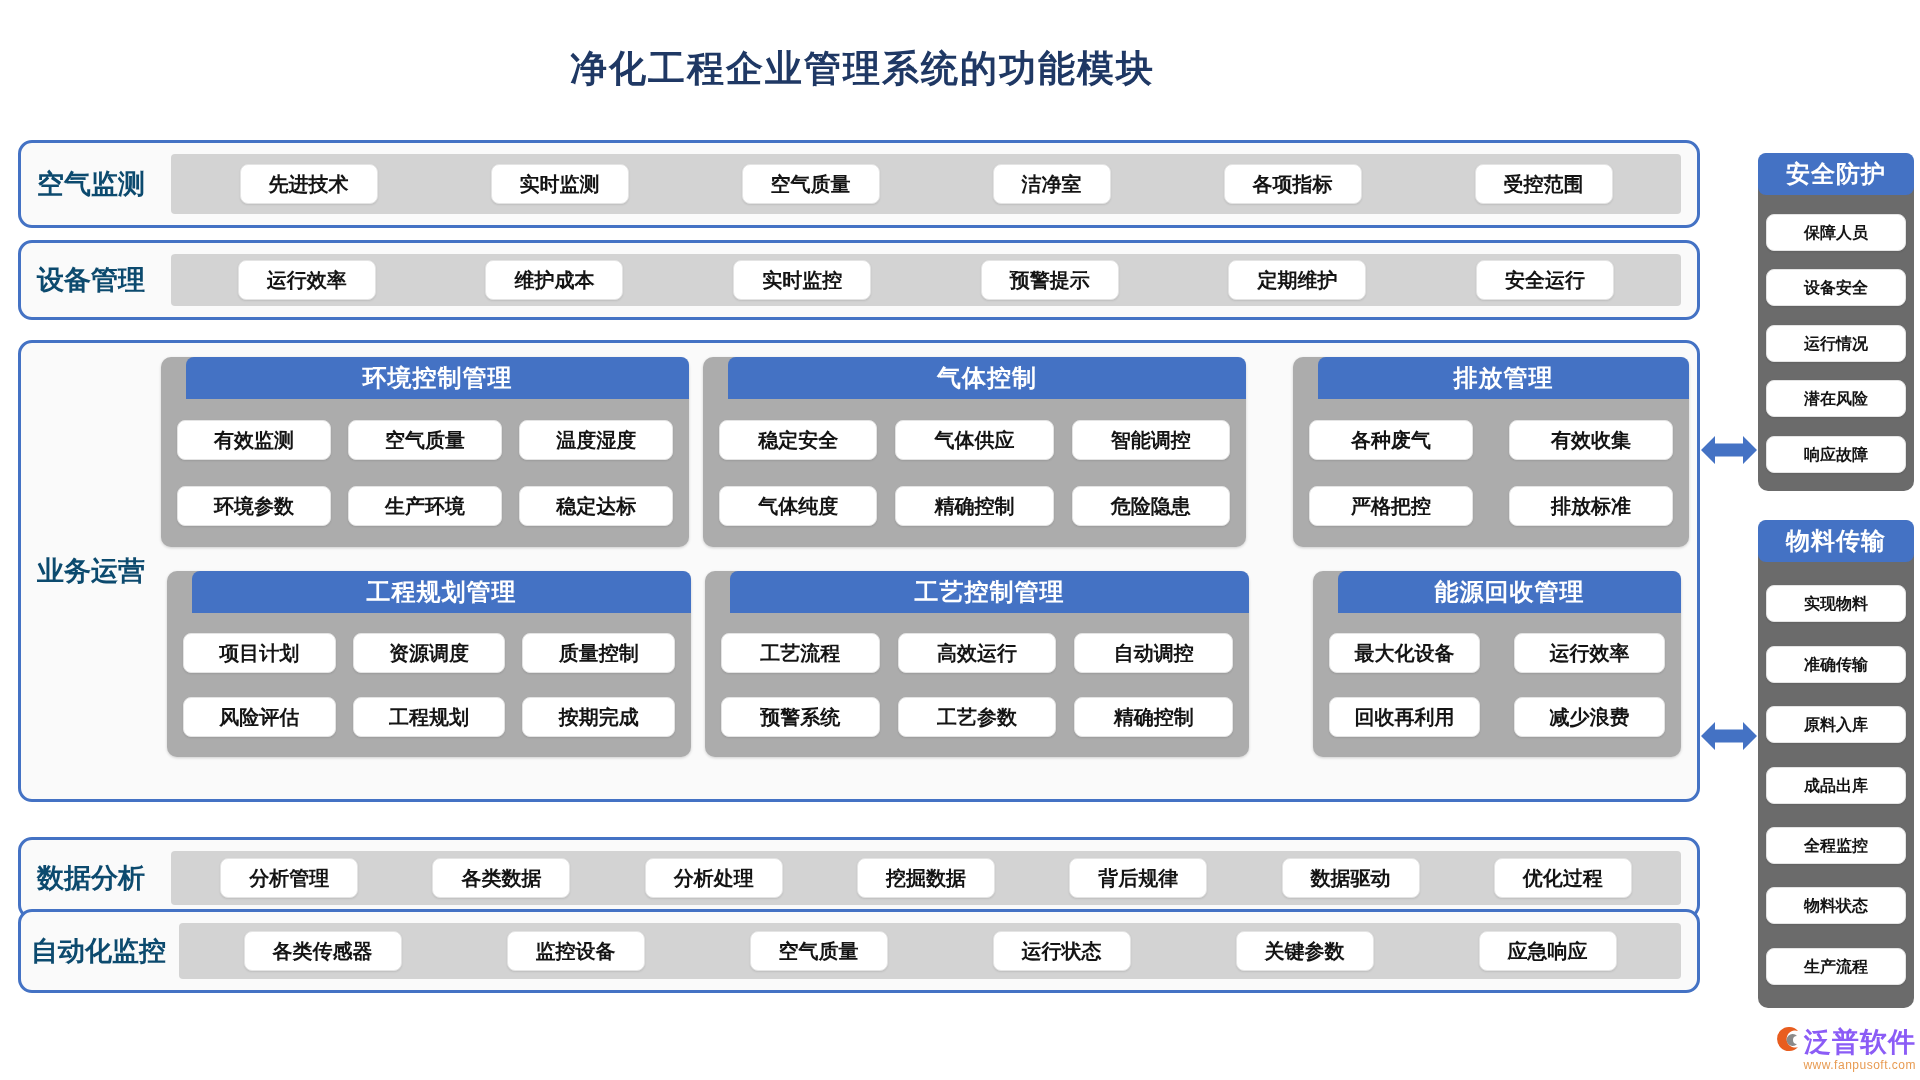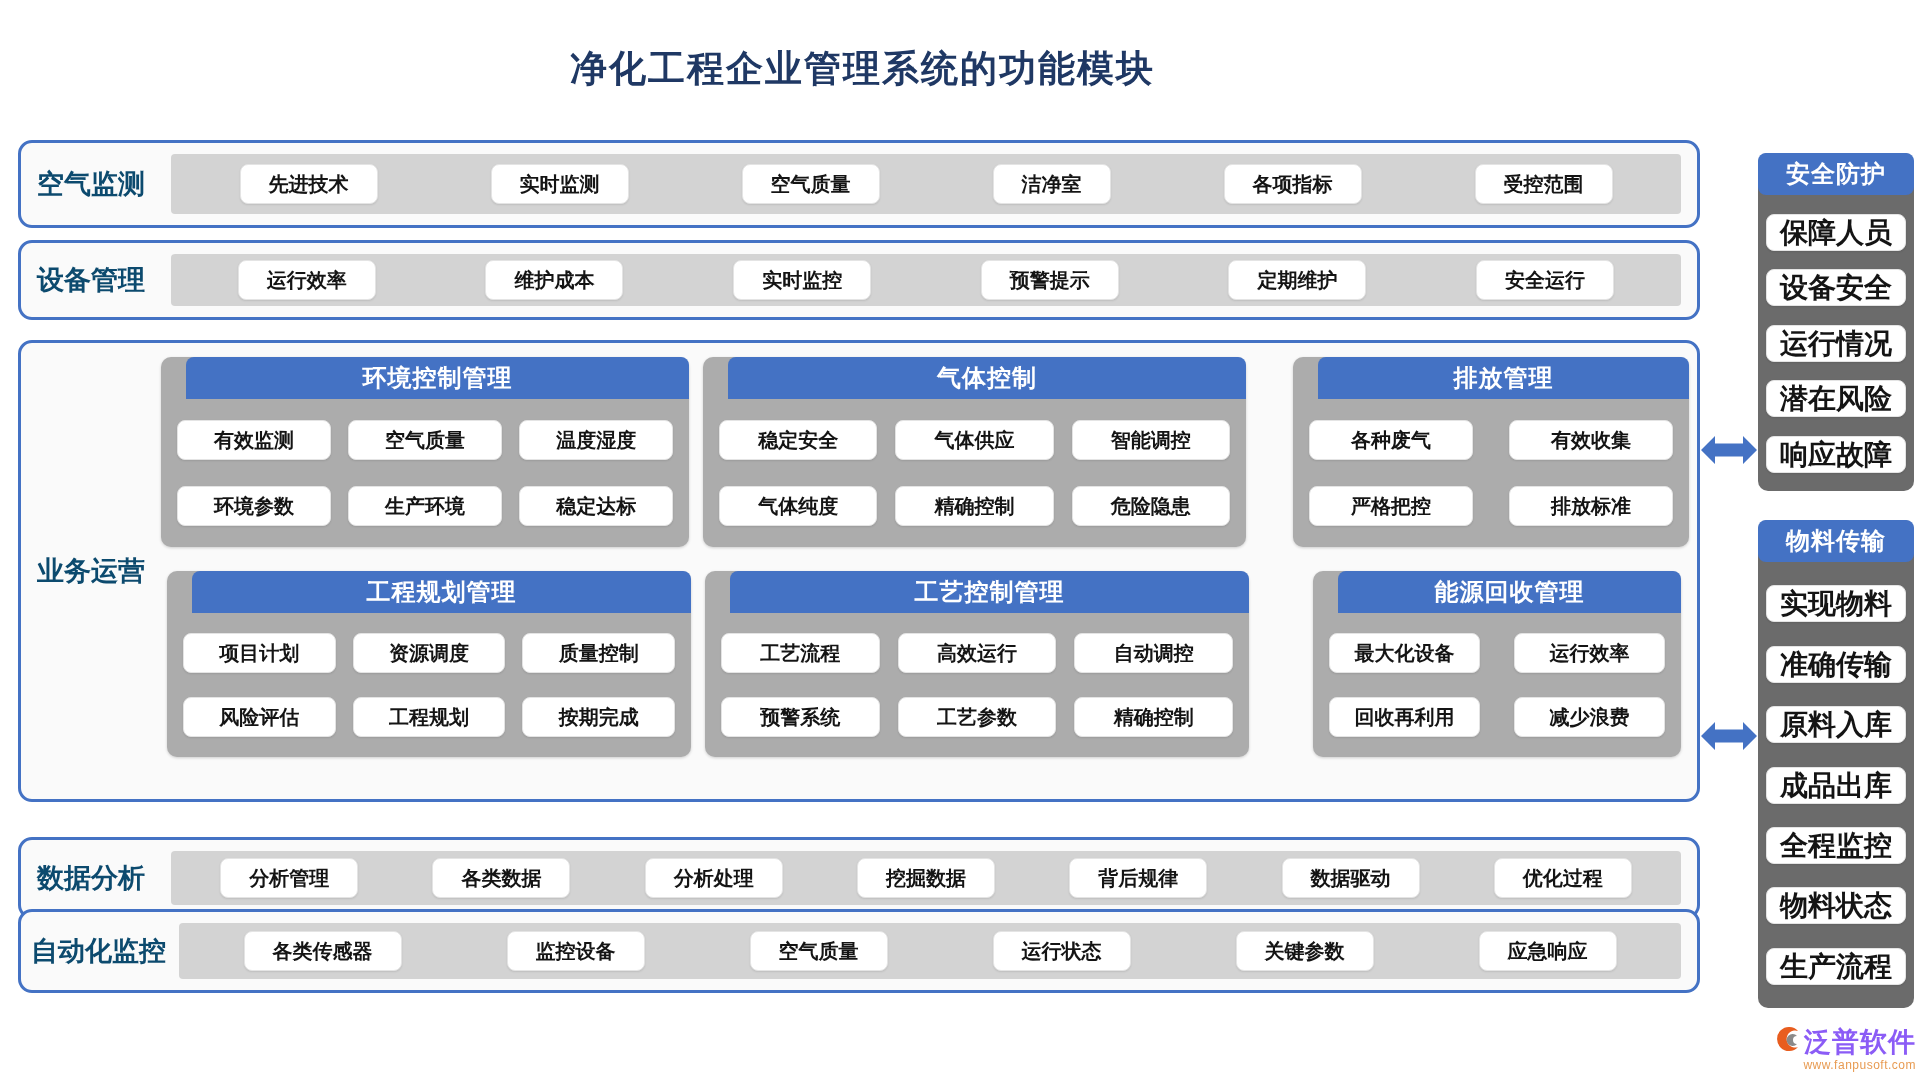--- a/index.html
+++ b/index.html
@@ -56,21 +56,21 @@
   .side-panel { position:absolute; left:1758px; width:156px; background:#6B6B6B;
     border-radius:10px; }
   #side-security { top:153px; height:338px; }
   #side-material { top:520px; height:488px; }
   .side-header { height:42px; background:#4472C4; border-radius:8px;
     color:#ffffff; font-size:24px; font-weight:bold; text-align:center;
     line-height:42px; letter-spacing:1px; }
   .side-body { position:absolute; top:42px; left:0; right:0; bottom:0;
     display:flex; flex-direction:column; justify-content:space-evenly;
     padding:0 8px; }
-  .side-body .btn { width:100%; padding:0 4px; font-size:28px; height:37px; line-height:35px; }
+  .side-body .btn { width:100%; padding:0 4px; font-size:16px; height:37px; line-height:35px; }
 
   .arrow { position:absolute; width:56px; height:34px; }
   #arrow-1 { left:1701px; top:433px; }
   #arrow-2 { left:1701px; top:719px; }
 
   .brand { position:absolute; left:1748px; top:1024px; width:168px; text-align:right; }
   .brand-row { display:flex; align-items:center; justify-content:flex-end; gap:4px; }
   .brand-name { font-size:27px; font-weight:bold; color:#8b5cf6; letter-spacing:1px; }
   .brand-site { font-size:12px; color:#E89B52; letter-spacing:0.5px;
     font-family:"Liberation Sans",sans-serif; margin-top:-2px; }

